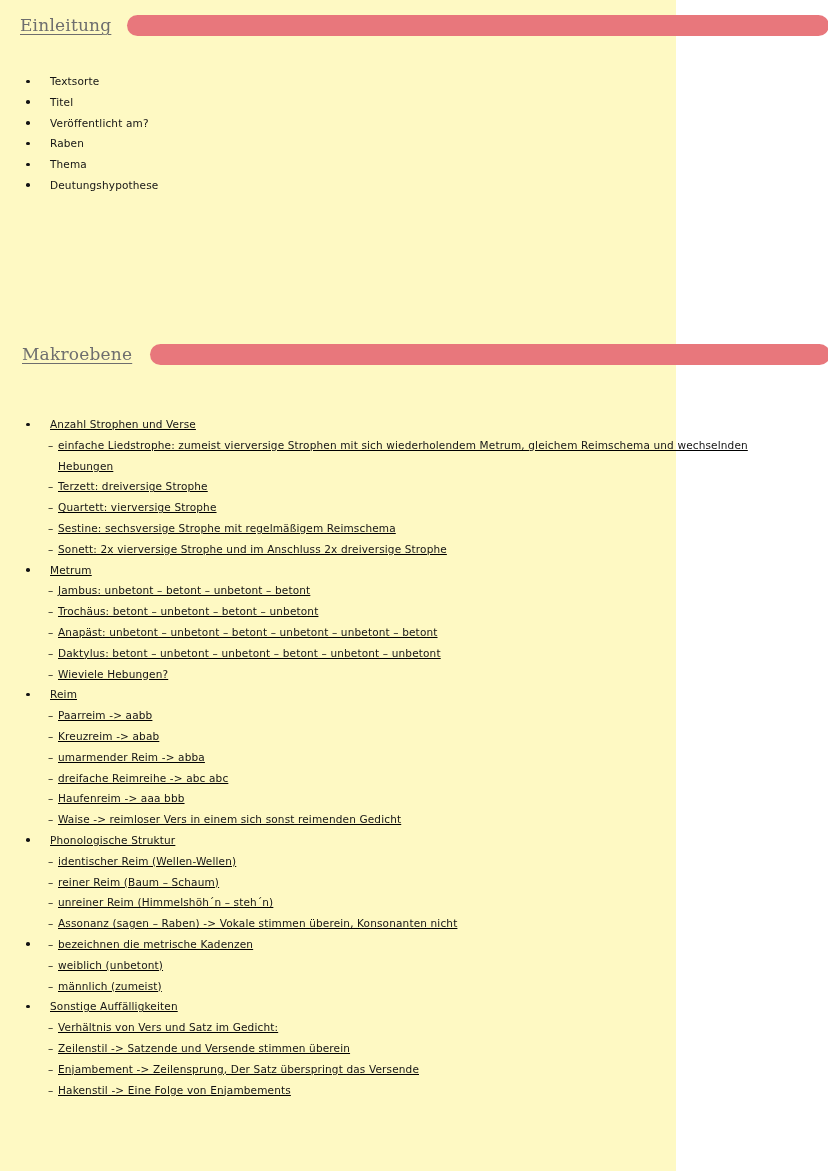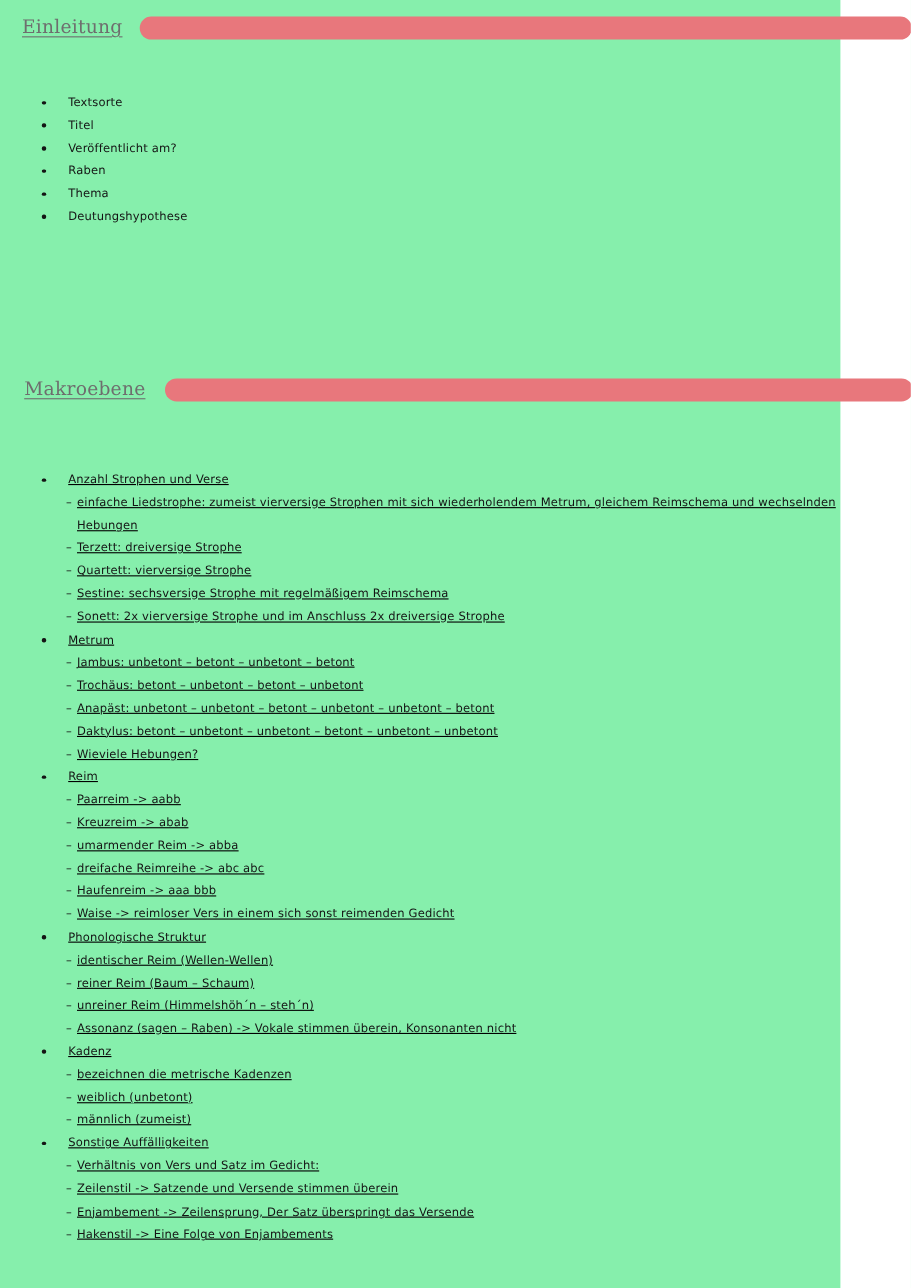--- a/index.html
+++ b/index.html
@@ -11,23 +11,23 @@
   body {
     width: 828px;
     height: 1171px;
     position: relative;
     font-family: "DejaVu Sans", sans-serif;
     overflow: hidden;
   }
 
   .page {
     position: relative;
-    width: 764px;
+    width: 676px;
     height: 1171px;
-    background: #86efac;
+    background: #fef9c3;
   }
 
   
   .section-header {
     display: flex;
     align-items: center;
     position: absolute;
     left: 0;
     width: 828px;
     height: 34px;
@@ -62,21 +62,21 @@
   .content-block {
     position: absolute;
     left: 0;
     width: 828px;
   }
   #block-einleitung { top: 67px; }
   #block-makroebene { top: 410px; text-decoration: underline; }
 
   ul.bullet-list {
     list-style: none;
-    margin: 16px;
+    margin: 4px;
     padding: 0;
   }
 
   li.bullet-item {
     position: relative;
     padding-left: 46px;
     font-size: 10.5px;
     line-height: 20.8px;
     color: #141414;
     font-family: "DejaVu Sans", sans-serif;
@@ -267,21 +267,20 @@
               <span class="sub-text">unreiner Reim (Himmelshöh´n – steh´n)</span>
             </li>
             <li class="sub-item">
               <span class="dash">–</span>
               <span class="sub-text">Assonanz (sagen – Raben) -&gt; Vokale stimmen überein, Konsonanten nicht</span>
             </li>
           </ul>
         </li>
         <li class="bullet-item">
           <span class="bullet-dot"></span>
-          <span class="bullet-text">Kadenz</span>
           <ul class="sub-list">
             <li class="sub-item">
               <span class="dash">–</span>
               <span class="sub-text">bezeichnen die metrische Kadenzen</span>
             </li>
             <li class="sub-item">
               <span class="dash">–</span>
               <span class="sub-text">weiblich (unbetont)</span>
             </li>
             <li class="sub-item">

